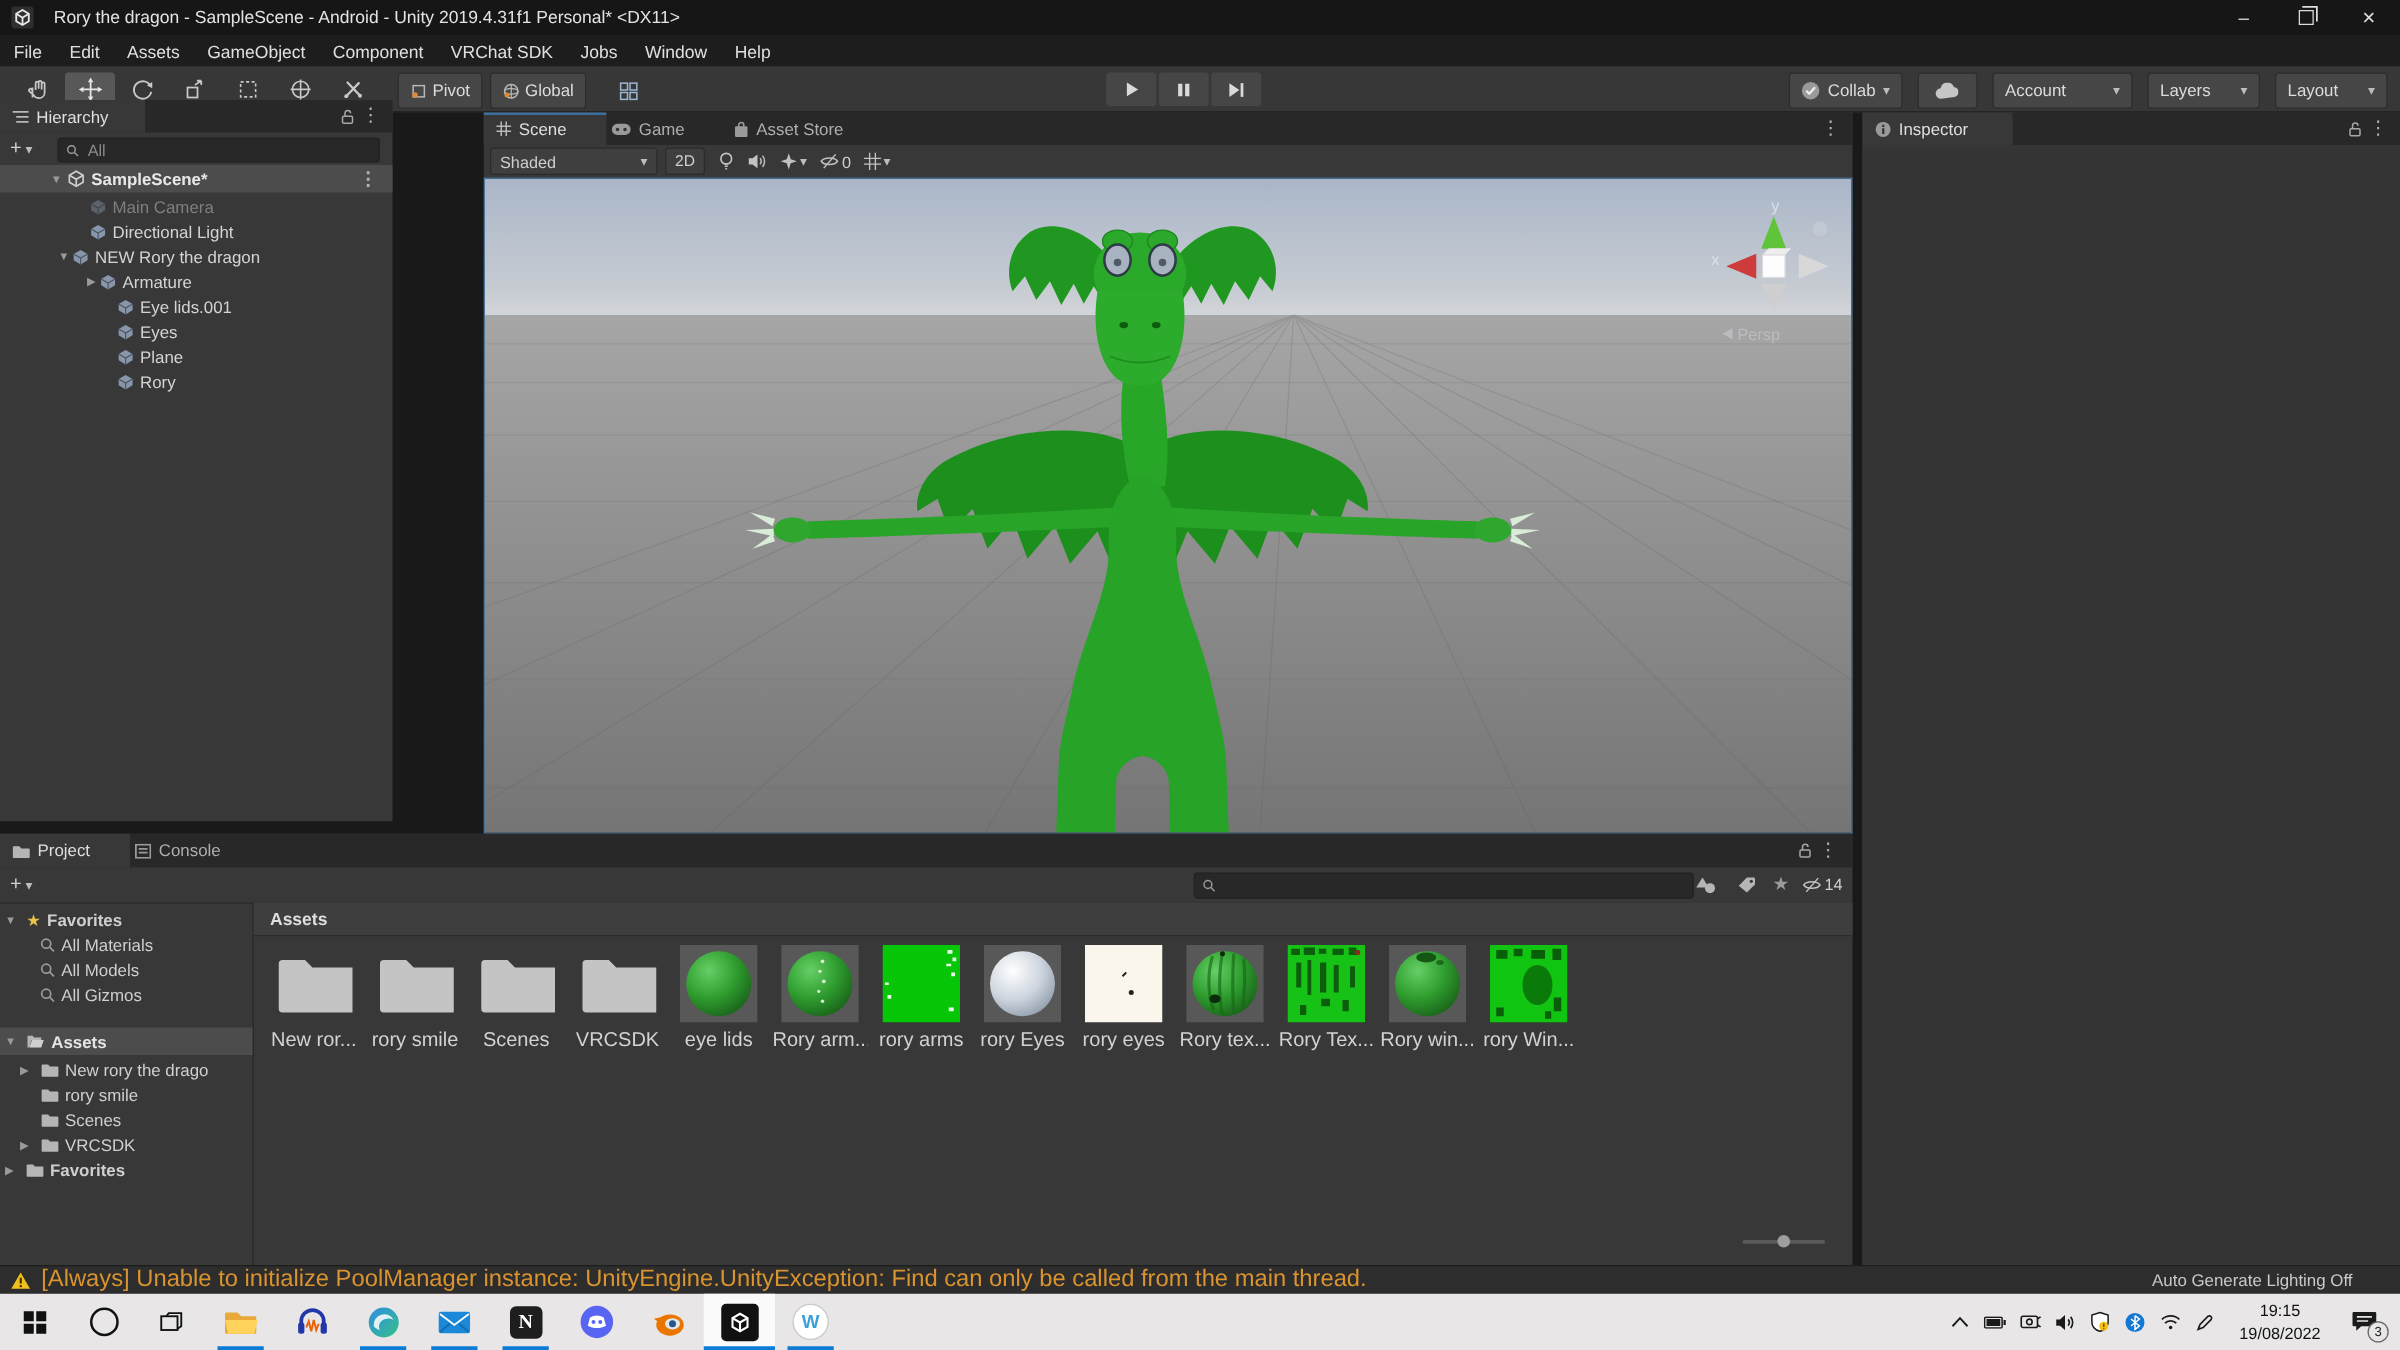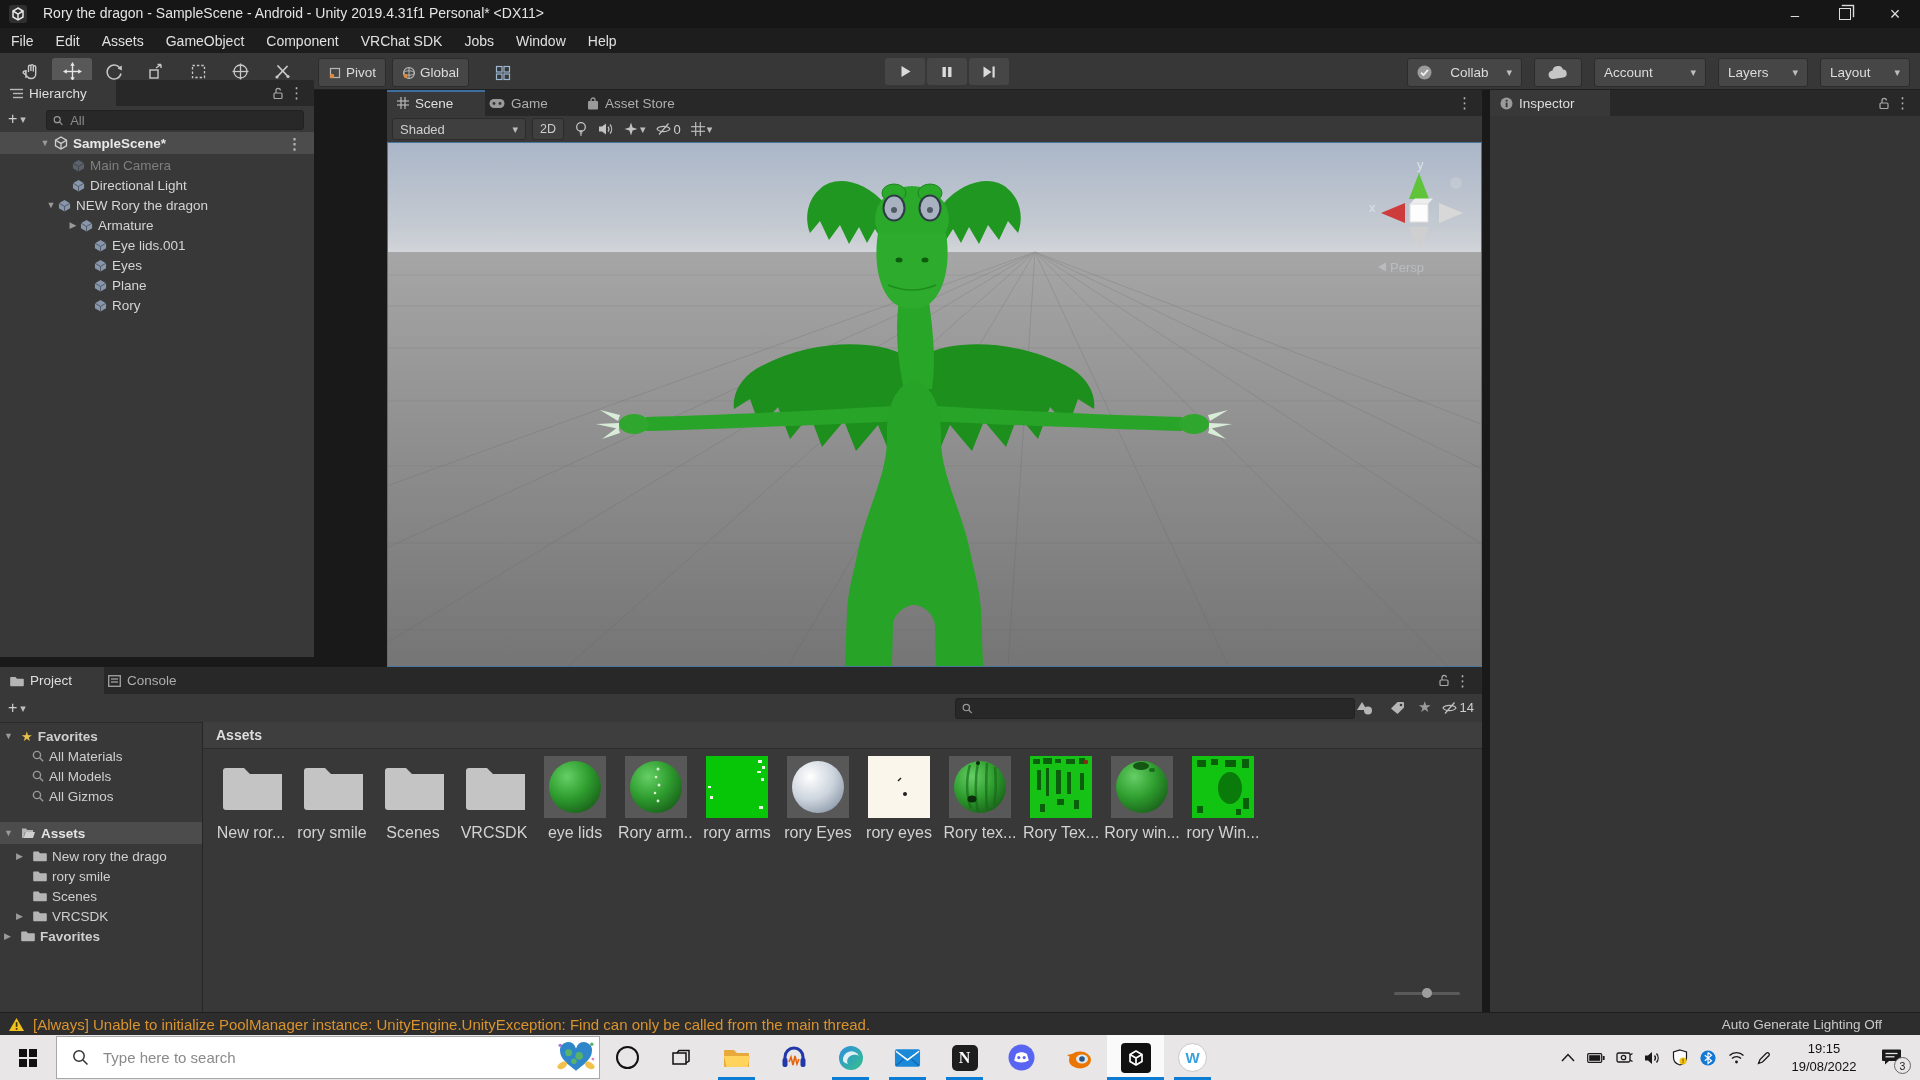--- a/index.html
+++ b/index.html
@@ -13,21 +13,21 @@
   
   .titlebar{left:0;top:0;width:1920px;height:28px;background:#161616;}
   .titlebar .t{color:#e4e4e4;font-size:14px;margin-left:9px;}
   .winbtn{width:50px;height:28px;display:flex;align-items:center;justify-content:center;color:#dcdcdc;font-size:15px;}
   .menubar{left:0;top:28px;width:1920px;height:25px;background:#1d1d1d;display:flex;align-items:center;}
   .menubar .mi{padding:0 11px;color:#e0e0e0;font-size:14px;height:25px;display:flex;align-items:center;}
   
   .toolbar{left:0;top:53px;width:1920px;height:37px;background:#373737;border-bottom:1px solid #1f1f1f;box-sizing:border-box;}
   .toolbtn{width:40px;height:27px;display:flex;align-items:center;justify-content:center;border-radius:3px;}
   .toolbtn.sel{background:#585858;}
-  .ddbtn{height:27px;background:#464646;border:1px solid #2c2c2c;border-radius:3px;display:flex;align-items:center;gap:18px;padding:0 9px;color:#dcdcdc;font-size:13.5px;}
+  .ddbtn{height:27px;background:#464646;border:1px solid #2c2c2c;border-radius:3px;display:flex;align-items:center;gap:6px;padding:0 9px;color:#dcdcdc;font-size:13.5px;}
   .caret{color:#bdbdbd;font-size:11px;}
   
   .panel{position:absolute;background:#383838;}
   .phead{position:absolute;left:0;top:0;right:0;height:26px;background:#282828;}
   .ptab{position:absolute;top:0;height:26px;background:#383838;display:flex;align-items:center;gap:6px;padding:0 10px;color:#dfdfdf;font-size:13.5px;}
   .ptab.inactive{background:transparent;color:#aeaeae;}
   .ptab.focused:before{content:"";position:absolute;left:0;top:0;right:0;height:2px;background:#3d6e9e;}
   .kebab{color:#b4b4b4;font-size:15px;line-height:1;}
   .searchbox{background:#282828;border:1px solid #212121;border-radius:3px;display:flex;align-items:center;gap:5px;padding:0 6px;height:18px;}
   
@@ -829,51 +829,33 @@
       </div>
     </div>
   </div>
 
   <div class="ab fx statusbar">
     <svg width="17" height="15" viewBox="0 0 18 16" style="margin-left:8px">
         <path d="M9,1 L17,15 H1 Z" fill="#f0c11e"></path>
         <rect x="8.2" y="5.5" width="1.8" height="5" fill="#3a3000"></rect>
         <rect x="8.2" y="11.8" width="1.8" height="1.8" fill="#3a3000"></rect>
       </svg>
-    <span style="margin-left:8px;font-size:15px;color:#d9932f">[Always] Unable to initialize PoolManager instance: UnityEngine.UnityException: Find can only be called from the main thread.</span>
+    <span style="margin-left:8px;font-size:19px;color:#d9932f">[Always] Unable to initialize PoolManager instance: UnityEngine.UnityException: Find can only be called from the main thread.</span>
     <span class="ab" style="right:38px;font-size:13.5px;color:#c9c9c9">Auto Generate Lighting Off</span>
   </div>
 
   <div class="ab fx taskbar">
     <div class="tkbtn" style="width:56px">
       <div style="display:grid;grid-template-columns:8px 8px;grid-template-rows:8px 8px;gap:2px">
         <div style="background:#111"></div>
           <div style="background:#111"></div>
           <div style="background:#111"></div>
           <div style="background:#111"></div>
       </div>
     </div>
-    <div class="fx" style="width:544px;height:43px;background:#ffffff;border:1px solid #a8a8a8;box-sizing:border-box;position:relative">
-      <svg width="17" height="17" viewBox="0 0 17 17" style="margin-left:15px" fill="none" stroke="#333" stroke-width="1.5">
-          <circle cx="7" cy="7" r="5.2"></circle>
-          <line x1="11" y1="11" x2="15.5" y2="15.5"></line>
-        </svg>
-      <input style="margin-left: 12px; font-size: 15px; color: rgb(51, 51, 51); width: 380px;" placeholder="Type here to search">
-      <svg width="38" height="34" viewBox="0 0 36 32" style="position:absolute;right:4px;top:4px">
-        <path d="M18,28 C9,21 3,16 3,10 A6.5,6.5 0 0 1 18,7 A6.5,6.5 0 0 1 33,10 C33,16 27,21 18,28 Z" fill="#2f86c9"></path>
-        <circle cx="11" cy="11" r="3.2" fill="#58b368"></circle>
-          <circle cx="21" cy="14" r="3.6" fill="#58b368"></circle>
-          <circle cx="16" cy="19" r="2.6" fill="#58b368"></circle>
-        <ellipse cx="5" cy="23" rx="5" ry="3" fill="#f2c14e" transform="rotate(-30 5 23)"></ellipse>
-        <ellipse cx="31" cy="23" rx="5" ry="3" fill="#f2c14e" transform="rotate(30 31 23)"></ellipse>
-        <circle cx="3" cy="4" r="1.6" fill="#b06fd4"></circle>
-          <circle cx="33" cy="3" r="1.6" fill="#58b368"></circle>
-          <circle cx="34" cy="17" r="1.3" fill="#e77fb3"></circle>
-      </svg>
-    </div>
     <div class="tkbtn" style="width:54px">
       <div style="width:19px;height:19px;border:2.4px solid #111;border-radius:50%"></div>
     </div>
     <div class="tkbtn" style="width:54px">
       <svg width="20" height="18" viewBox="0 0 20 18" fill="none" stroke="#111" stroke-width="1.5">
           <rect x="2" y="4" width="13" height="11"></rect>
           <path d="M6,4 L8,1.5 L18,1.5 L18,12 L15,14"></path>
         </svg>
     </div>
 

